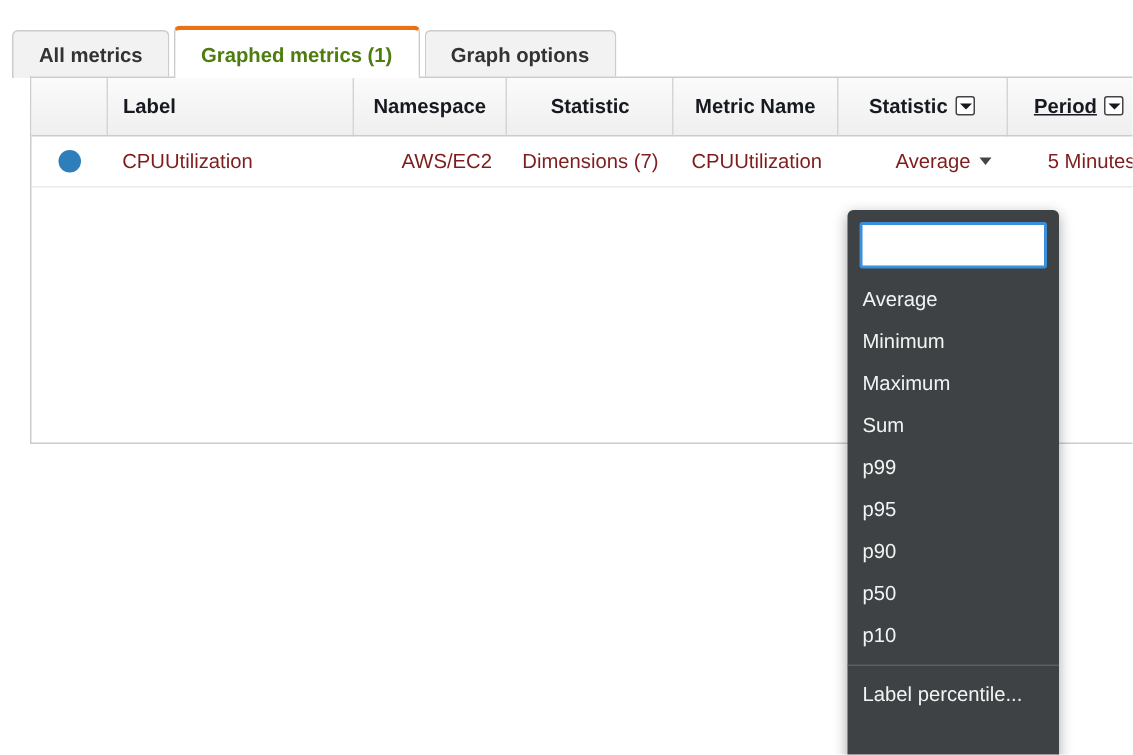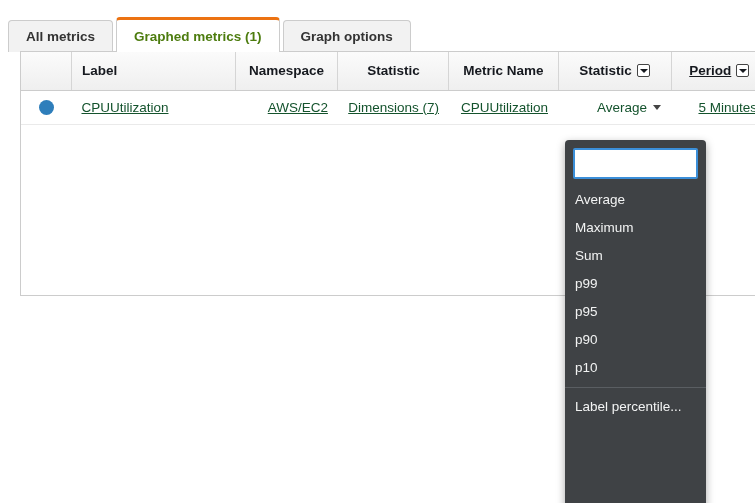--- a/index.html
+++ b/index.html
@@ -93,27 +93,26 @@
     white-space: nowrap;
     vertical-align: middle;
   }
   table.metrics th.num { text-align: center; }
   table.metrics th.colorcol { width: 50px; border-right: 1px solid #d5d5d5; }
   table.metrics th:last-child { border-right: none; text-decoration: underline; }
 
   table.metrics td {
     height: 34px;
     font-size: 13.5px;
-    color: #14532d;
+    color: #7f1d1d;
     padding: 0 10px;
     text-align: left;
     white-space: nowrap;
     vertical-align: middle;
     border-bottom: 1px solid #eaeaea;
-    text-decoration: underline;
   }
   table.metrics td.num { text-align: right; }
   table.metrics td.colorcol { text-align: center; padding: 0; }
 
   .swatch {
     display: inline-block;
     width: 15px;
     height: 15px;
     border-radius: 50%;
     background: #2e7ebb;
@@ -274,35 +273,41 @@
   </div>
 
   <div class="dropdown">
     <div class="dd-search-wrap">
       <input class="dd-search" type="text" autofocus="" placeholder="" style="">
     </div>
     <div class="dd-item">
       <span>Average</span>
     </div>
     <div class="dd-item">
+      <span>Minimum</span>
+    </div>
+    <div class="dd-item">
       <span>Maximum</span>
     </div>
     <div class="dd-item">
       <span>Sum</span>
     </div>
     <div class="dd-item">
       <span>p99</span>
     </div>
     <div class="dd-item">
       <span>p95</span>
     </div>
     <div class="dd-item">
       <span>p90</span>
     </div>
     <div class="dd-item">
+      <span>p50</span>
+    </div>
+    <div class="dd-item">
       <span>p10</span>
     </div>
     <div class="dd-sep"></div>
     <div class="dd-item">
       <span>Label percentile...</span>
     </div>
   </div>
 
 </div>
 

